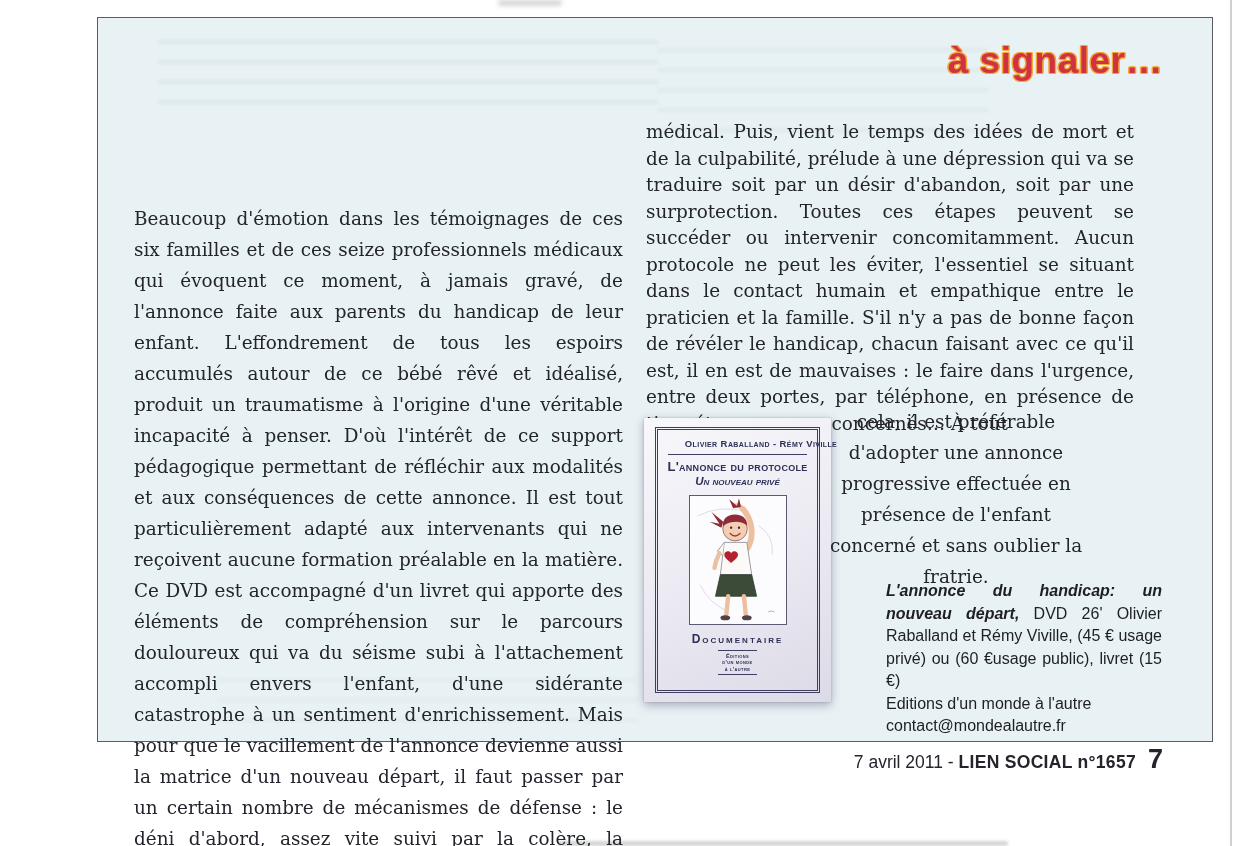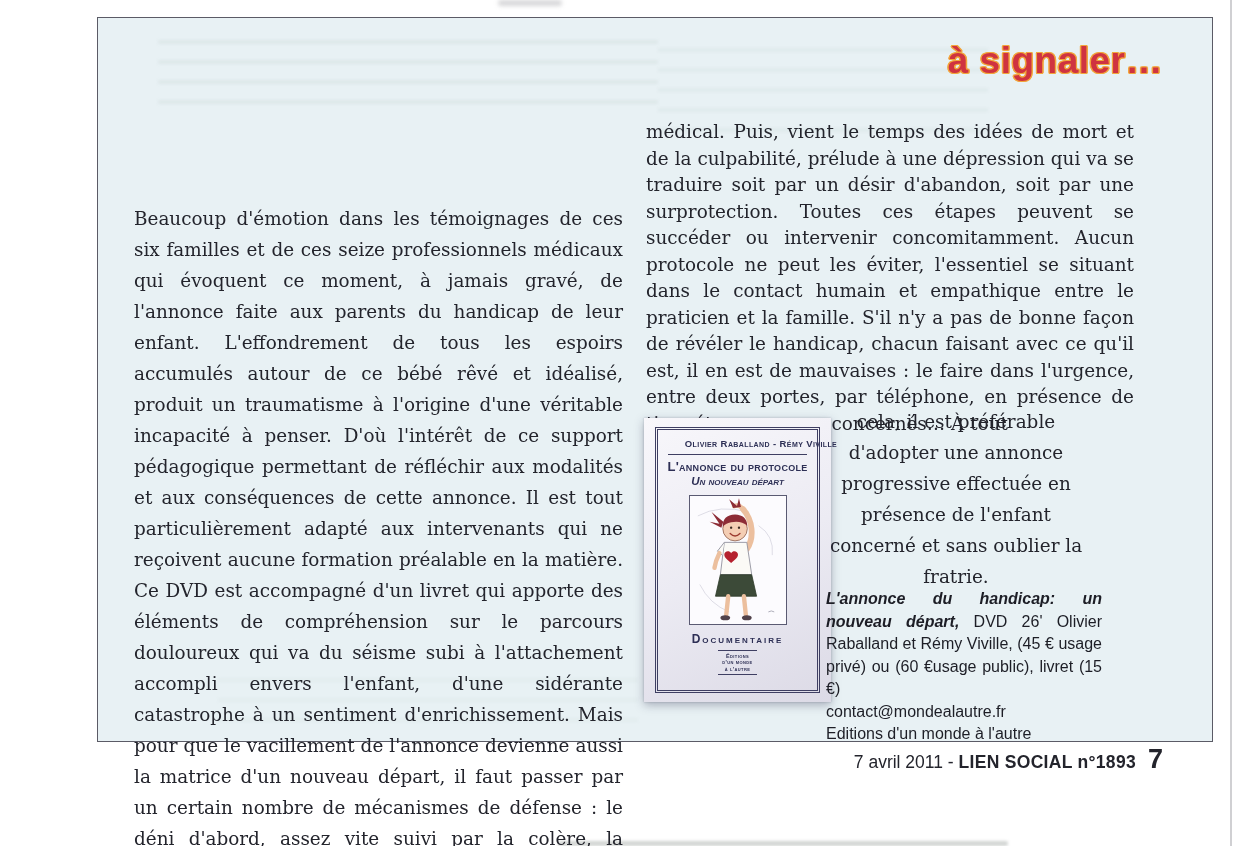--- a/index.html
+++ b/index.html
@@ -103,22 +103,22 @@
   }
   .dvd-publisher {
     margin-top:4px; font-size:5.5px; font-weight:bold; line-height:6.5px;
     text-align:center; letter-spacing:0.4px;
     border-top:1px solid #3e3e62; border-bottom:1px solid #3e3e62;
     padding:1.5px 4px; font-variant:small-caps;
   }
 
   
   .caption {
-    position:absolute; left:728px; top:562px; width:276px;
-    font-size:16px; line-height:22.5px; color:#1d1e26;margin-top:8px;
+    position:absolute; left:788px; top:562px; width:276px;
+    font-size:16px; line-height:22.5px; color:#1d1e26;
   }
   .caption-main { text-align:justify; }
   .caption-title { font-weight:bold; font-style:italic; }
   .caption-line { text-align:left; }
 
   
   .footer {
     position:absolute; top:744px; right:78px;
     display:flex; align-items:baseline; color:#23242c;
   }
@@ -149,21 +149,21 @@
 
   <p class="serif-text col-right">médical. Puis, vient le temps des idées de mort et de la culpabilité, prélude à une dépression qui va se traduire soit par un désir d'abandon, soit par une surprotection. Toutes ces étapes peuvent se succéder ou intervenir concomitamment. Aucun protocole ne peut les éviter, l'essentiel se situant dans le contact humain et empathique entre le praticien et la famille. S'il n'y a pas de bonne façon de révéler le handicap, chacun faisant avec ce qu'il est, il en est de mauvaises : le faire dans l'urgence, entre deux portes, par téléphone, en présence de tiers étrangers non concernés… À tout</p>
 
   <p class="serif-text col-wrap">cela, il est préférable d'adopter une annonce progressive effectuée en présence de l'enfant concerné et sans oublier la fratrie.</p>
 
   <div class="dvd">
     <div class="dvd-frame">
       <div class="dvd-authors">Olivier Raballand - Rémy Viville</div>
       <div class="dvd-rule"></div>
       <div class="dvd-title">L'annonce du protocole</div>
-      <div class="dvd-subtitle">Un nouveau départ</div>
+      <div class="dvd-subtitle">Un nouveau privé</div>
       <div class="dvd-art">
         <svg viewBox="0 0 98 130" width="96" height="128" xmlns="http://www.w3.org/2000/svg">
 
           <path d="M8,20 Q30,8 60,16 M70,30 Q86,40 84,60 M10,90 Q20,110 40,118" stroke="#c9c6d4" stroke-width="1" fill="none" opacity="0.6"></path>
 
           <path d="M58,54 C66,42 64,24 54,13" stroke="#ecbf9e" stroke-width="6" fill="none" stroke-linecap="round"></path>
           <path d="M54,13 Q50,8 45,10" stroke="#ecbf9e" stroke-width="4.5" fill="none" stroke-linecap="round"></path>
 
           <path d="M34,26 L22,16 L30,28 L20,26 L32,32 Z" fill="#8d2c36"></path>
           <path d="M44,12 L40,3 L48,10 L50,2 L52,11 Z" fill="#8d2c36"></path>
@@ -200,23 +200,23 @@
         <div>d'un monde</div>
         <div>à l'autre</div>
       </div>
     </div>
   </div>
 
   <div class="caption">
     <p class="caption-main">
       <span class="caption-title">L'annonce du handicap: un nouveau départ,</span><span> DVD 26' Olivier Raballand et Rémy Viville, (45 € usage privé) ou (60 €usage public), livret (15 €)</span>
     </p>
+    <div class="caption-line">Editions d'un monde à l'autre</div>
     <div class="caption-line">contact@mondealautre.fr</div>
-    <div class="caption-line">Editions d'un monde à l'autre</div>
   </div>
 
 </div>
 
 <div class="footer">
   <span class="footer-date">7 avril 2011 - </span>
-  <span class="footer-journal">LIEN SOCIAL n°1893</span>
+  <span class="footer-journal">LIEN SOCIAL n°1657</span>
   <span class="footer-page">7</span>
 </div>
 
 </body></html>

